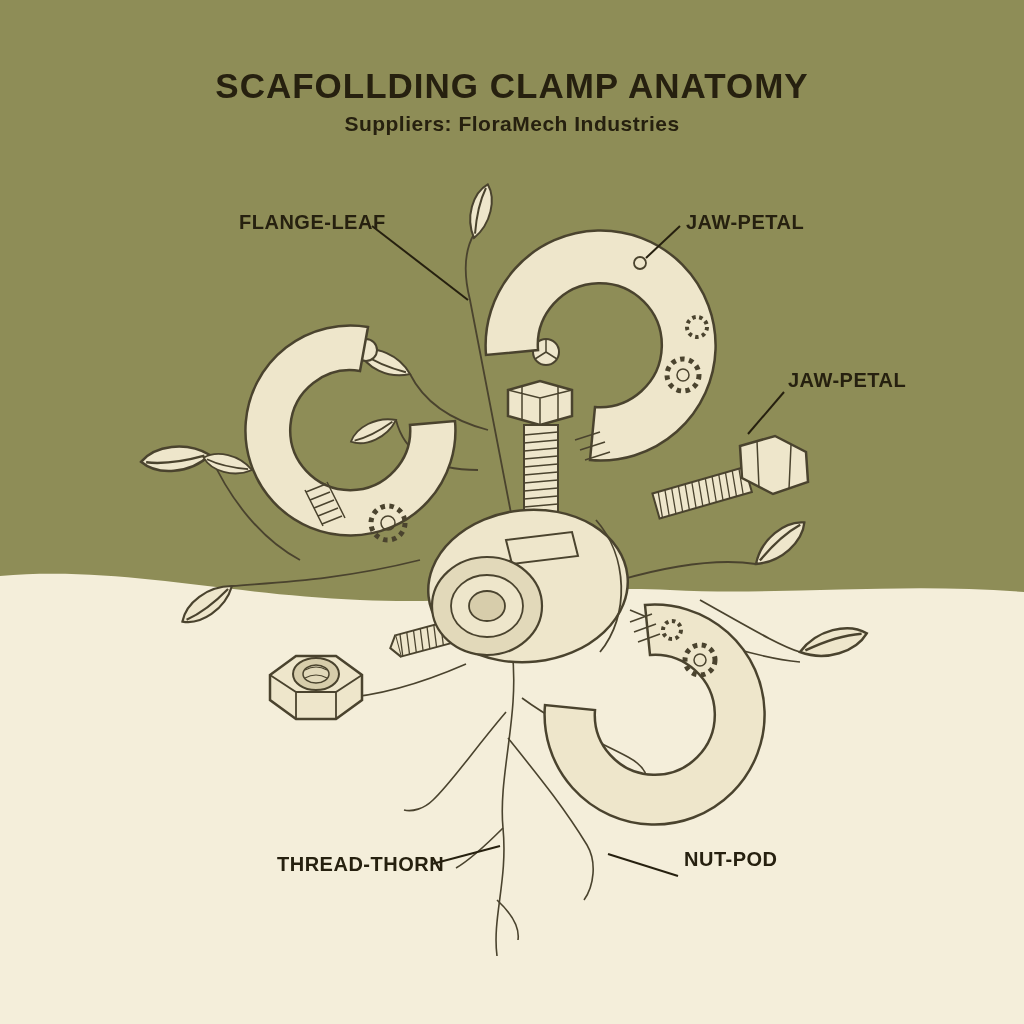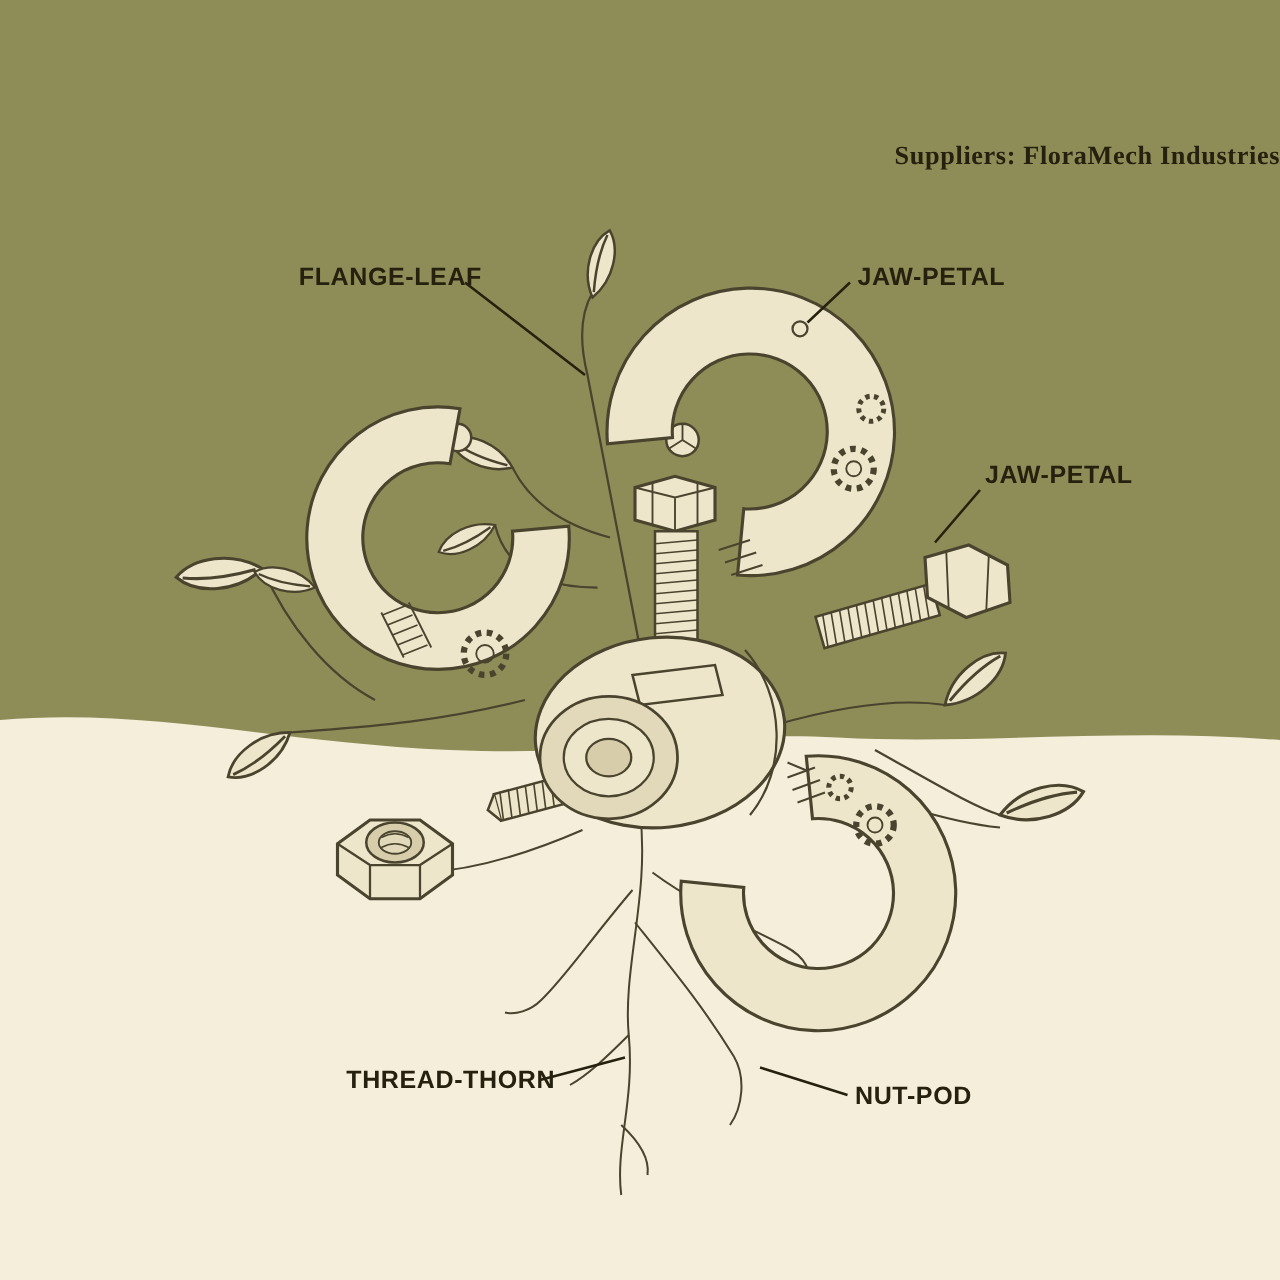--- a/index.html
+++ b/index.html
@@ -19,30 +19,29 @@
     letter-spacing:0.5px;
   }
   .title{
     left:0;right:0;top:66px;
     text-align:center;
     font-size:35px;
     letter-spacing:1px;
   }
   .subtitle{
     left:0;right:0;top:112px;
-    text-align:right;
+    text-align:center;
     font-size:21px;
-    font-family:Liberation Serif, serif;
   }
   .callout{font-size:20px;}
   .flange{left:239px;top:211px;}
   .jawtop{left:686px;top:211px;}
   .jawright{left:788px;top:369px;}
   .thorn{left:277px;top:853px;}
-  .nutpod{left:684px;top:866px;}
+  .nutpod{left:684px;top:848px;}
 </style>
 </head>
 <body>
 
 <div class="canvas">
 
 <svg width="1024" height="1024" viewBox="0 0 1024 1024">
 
   <rect width="1024" height="1024" fill="#8e8d57"></rect>
   <path d="M0,576 C120,566 220,594 360,600 C500,606 560,584 670,590 C780,596 900,582 1024,592 L1024,1024 L0,1024 Z" fill="#f4eeda"></path>
@@ -168,20 +167,21 @@
   <g stroke="#26200f" stroke-width="2" fill="none">
     <path d="M372,226 L468,300"></path>
     <path d="M680,226 L646,258"></path>
     <path d="M784,392 L748,434"></path>
     <path d="M432,864 L500,846"></path>
     <path d="M678,876 L608,854"></path>
   </g>
 
 </svg>
 
+<div class="txt title">SCAFOLLDING CLAMP ANATOMY</div>
 <div class="txt subtitle">Suppliers: FloraMech Industries</div>
 
 <div class="txt callout flange">FLANGE-LEAF</div>
 <div class="txt callout jawtop">JAW-PETAL</div>
 <div class="txt callout jawright">JAW-PETAL</div>
 <div class="txt callout thorn">THREAD-THORN</div>
 <div class="txt callout nutpod">NUT-POD</div>
 
 </div>
 

